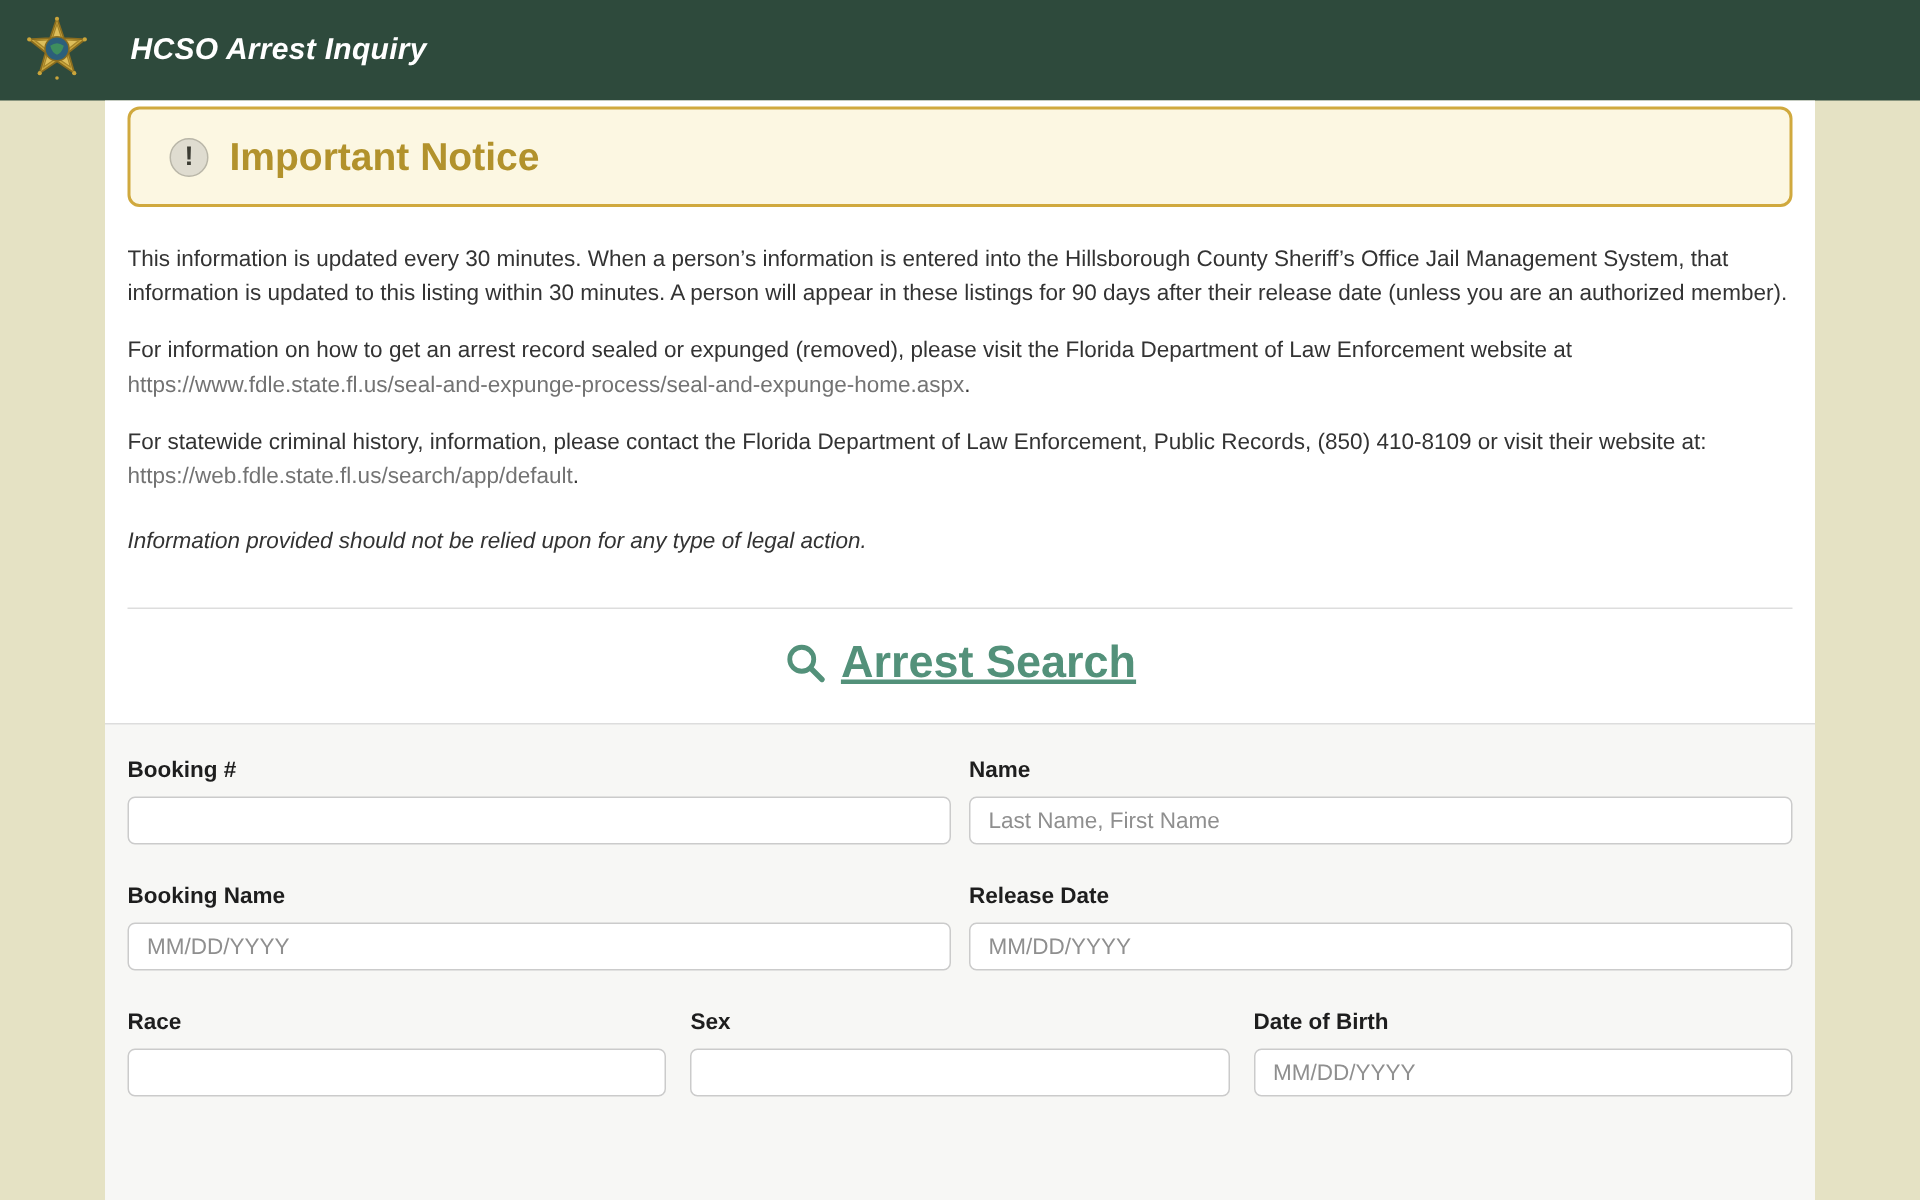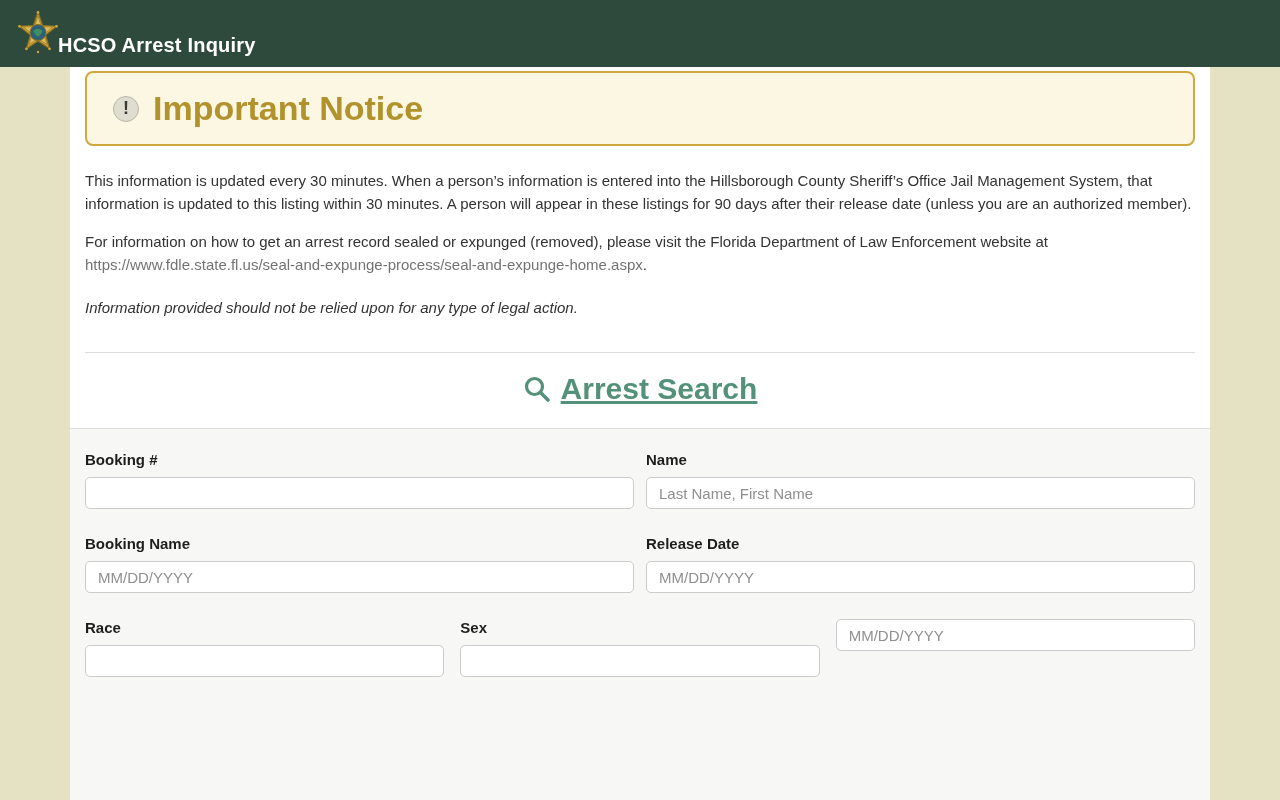--- a/index.html
+++ b/index.html
@@ -14,24 +14,25 @@
   
   .navbar {
     height: 67px;
     background: #2E4A3C;
     display: flex;
     align-items: center;
     padding-left: 18px;
   }
   .brand {
     display: flex;
-    align-items: flex-end;
-    gap: 0;
+    align-items: center;
+    gap: 29px;
     text-decoration: none;
     cursor: pointer;
+    font-style: italic;
   }
   .brand-title {
     color: #FFFFFF;
     font-size: 20px;
     font-weight: bold;
     letter-spacing: 0.2px;
   }
   
   .container {
     width: 1140px;
@@ -60,21 +61,21 @@
     color: #3B3B33;
     font-weight: bold;
     font-size: 18px;
     display: flex;
     align-items: center;
     justify-content: center;
     flex: 0 0 auto;
   }
   .notice-title {
     color: #B2922C;
-    font-size: 34px;
+    font-size: 26px;
     font-weight: bold;
   }
   
   .intro p {
     margin: 0 0 15px 0;
     font-size: 15px;
     line-height: 23px;
     color: #333333;
   }
   .intro p:first-child { margin-top: 23px; }
@@ -166,20 +167,21 @@
 <div class="container">
 
   <div class="notice">
     <span class="notice-icon">!</span>
     <span class="notice-title">Important Notice</span>
   </div>
 
   <div class="intro content-pad">
     <p>This information is updated every 30 minutes. When a person’s information is entered into the Hillsborough County Sheriff’s Office Jail Management System, that information is updated to this listing within 30 minutes. A person will appear in these listings for 90 days after their release date (unless you are an authorized member).</p>
     <p><span>For information on how to get an arrest record sealed or expunged (removed), please visit the Florida Department of Law Enforcement website at </span><a>https://www.fdle.state.fl.us/seal-and-expunge-process/seal-and-expunge-home.aspx</a><span>.</span></p>
+    <p><span>For statewide criminal history, information, please contact the Florida Department of Law Enforcement, Public Records, (850) 410-8109 or visit their website at: </span><a>https://web.fdle.state.fl.us/search/app/default</a><span>.</span></p>
     <p class="disclaimer">Information provided should not be relied upon for any type of legal action.</p>
   </div>
 
   <hr class="divider">
 
   <div class="search-header">
     <span class="search-heading">
       <span style="display:inline-flex;">
         <svg width="28" height="28" viewBox="0 0 28 28" aria-hidden="true">
           <circle cx="11.5" cy="11.5" r="8" fill="none" stroke="#53917A" stroke-width="3.2"></circle>
@@ -217,18 +219,19 @@
     <div class="form-row cols-3">
       <div>
         <label class="field-label">Race</label>
         <input class="text-input" type="text" placeholder="" style="">
       </div>
       <div>
         <label class="field-label">Sex</label>
         <input class="text-input" type="text" placeholder="" style="">
       </div>
       <div>
+        <label class="field-label">Date of Birth</label>
         <input class="text-input" type="text" placeholder="MM/DD/YYYY" style="">
       </div>
     </div>
 
   </div>
 </div>
 
 </body></html>

